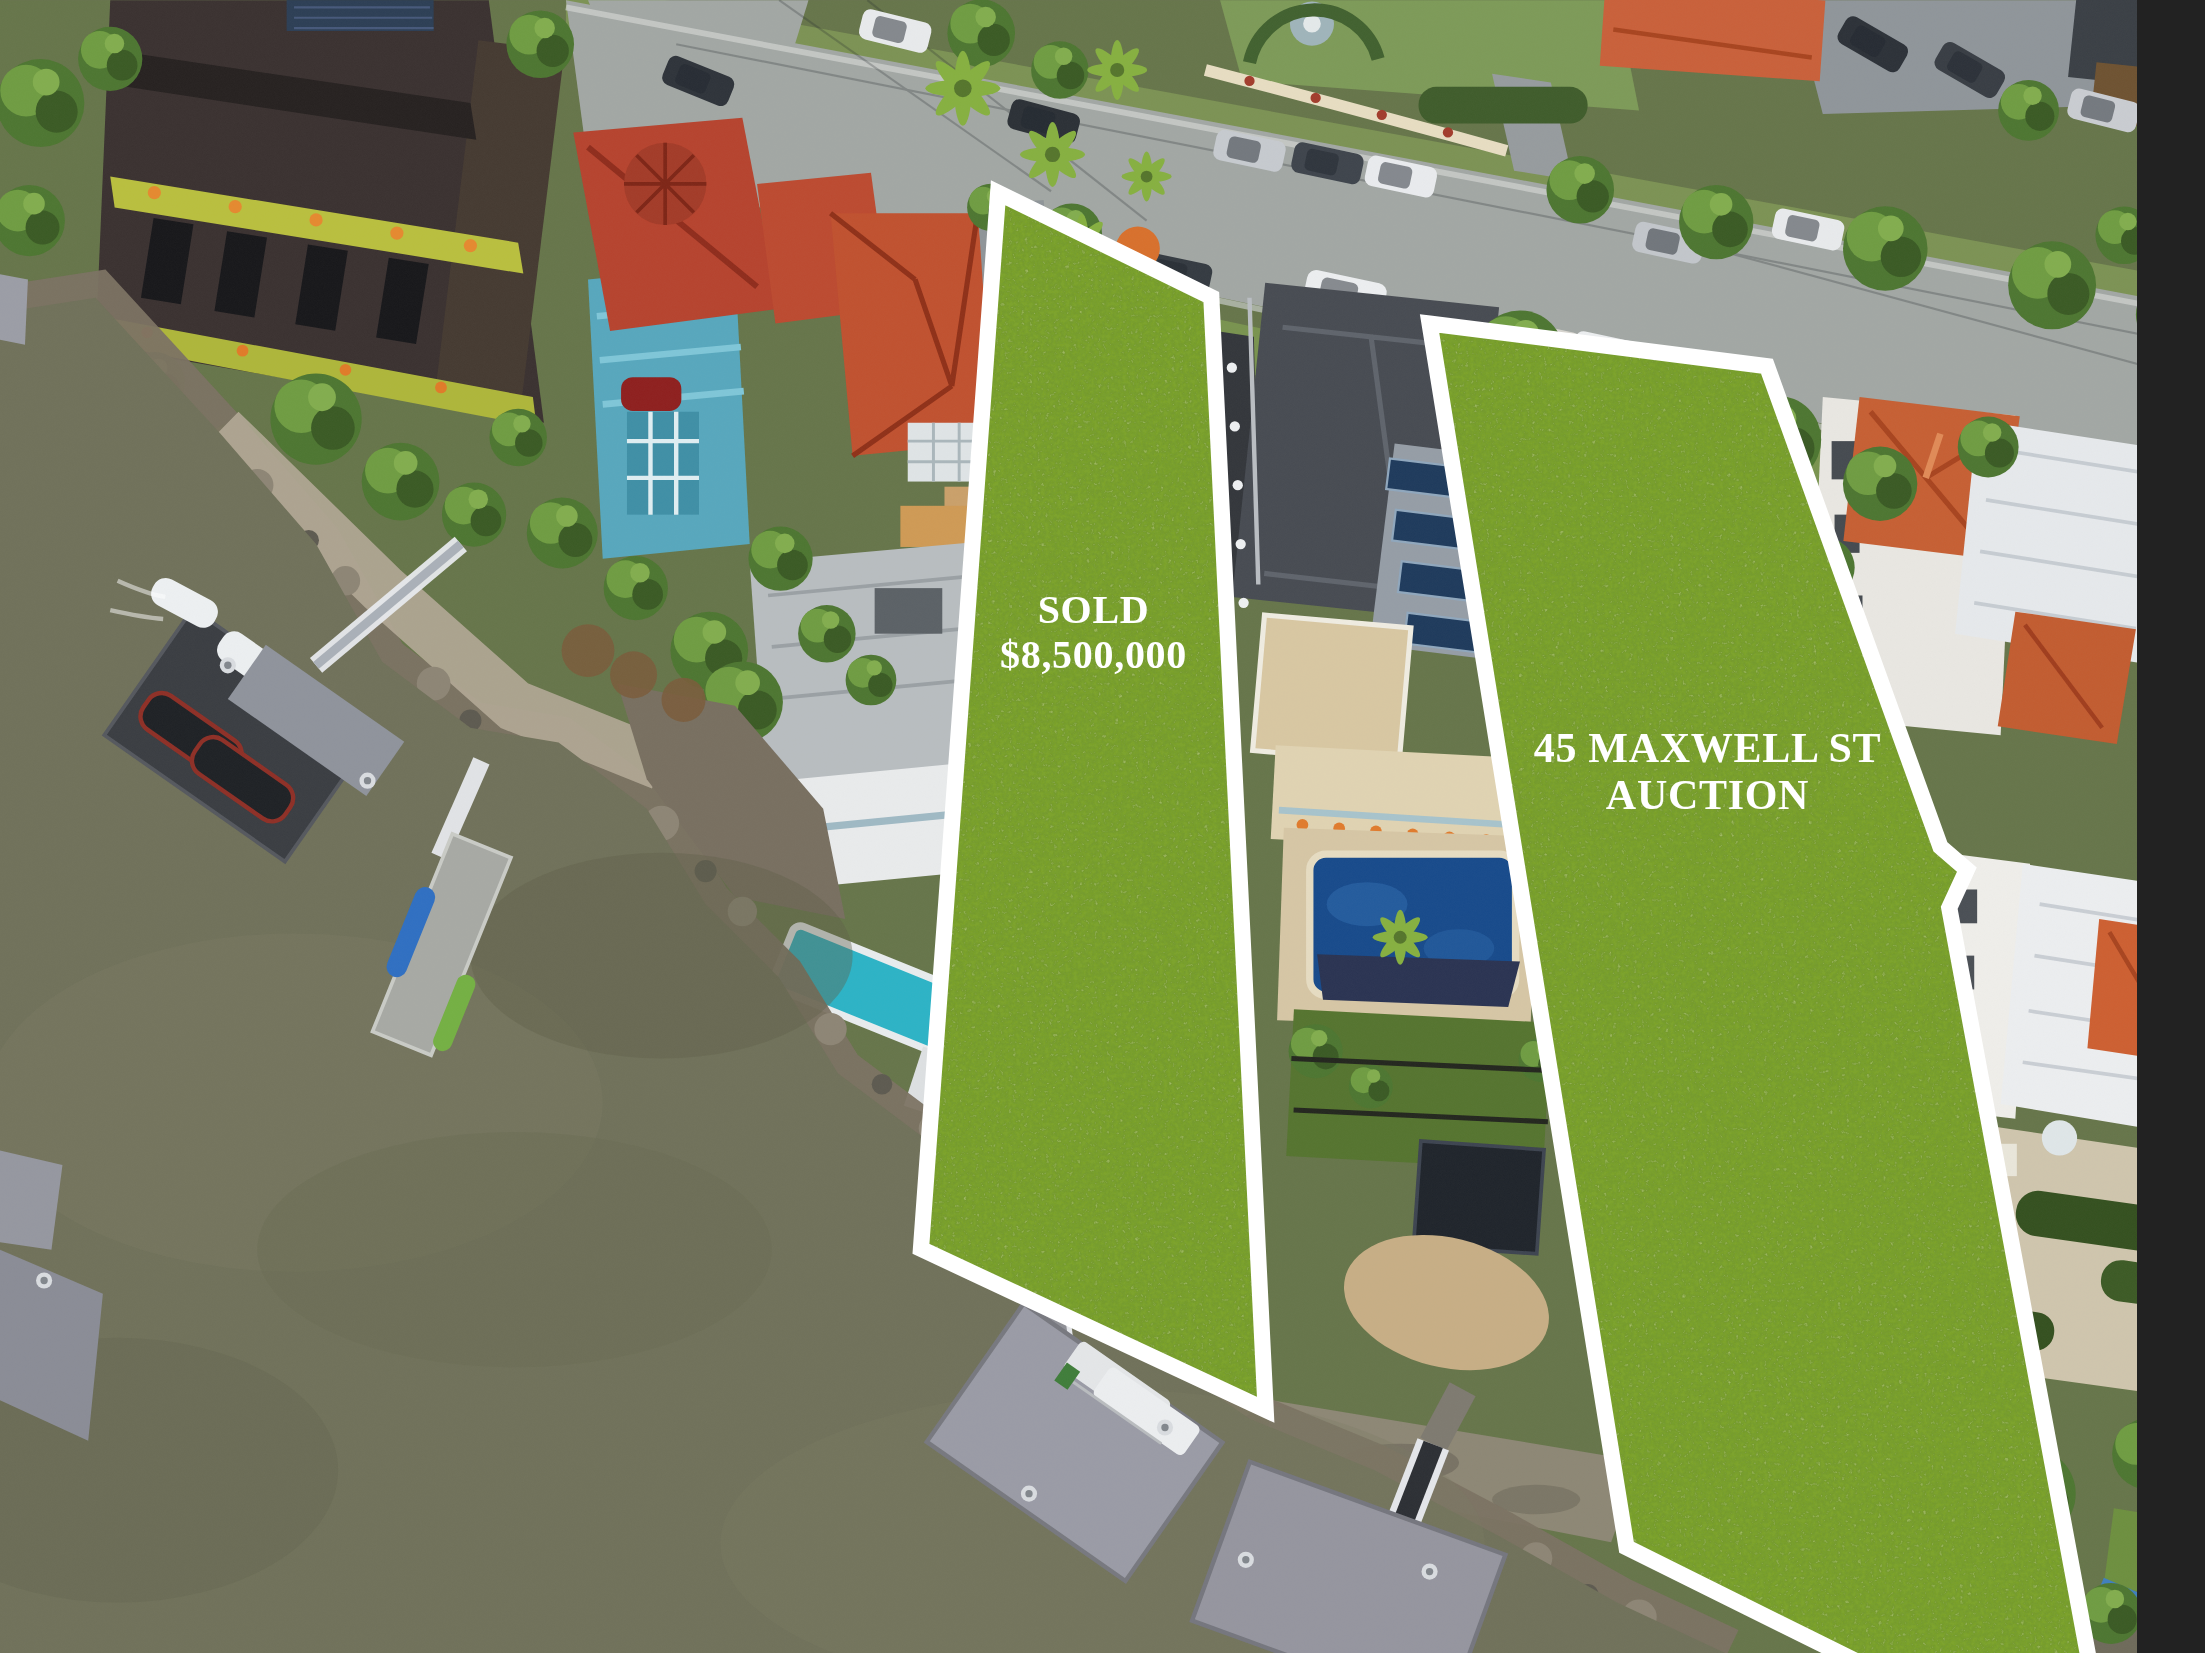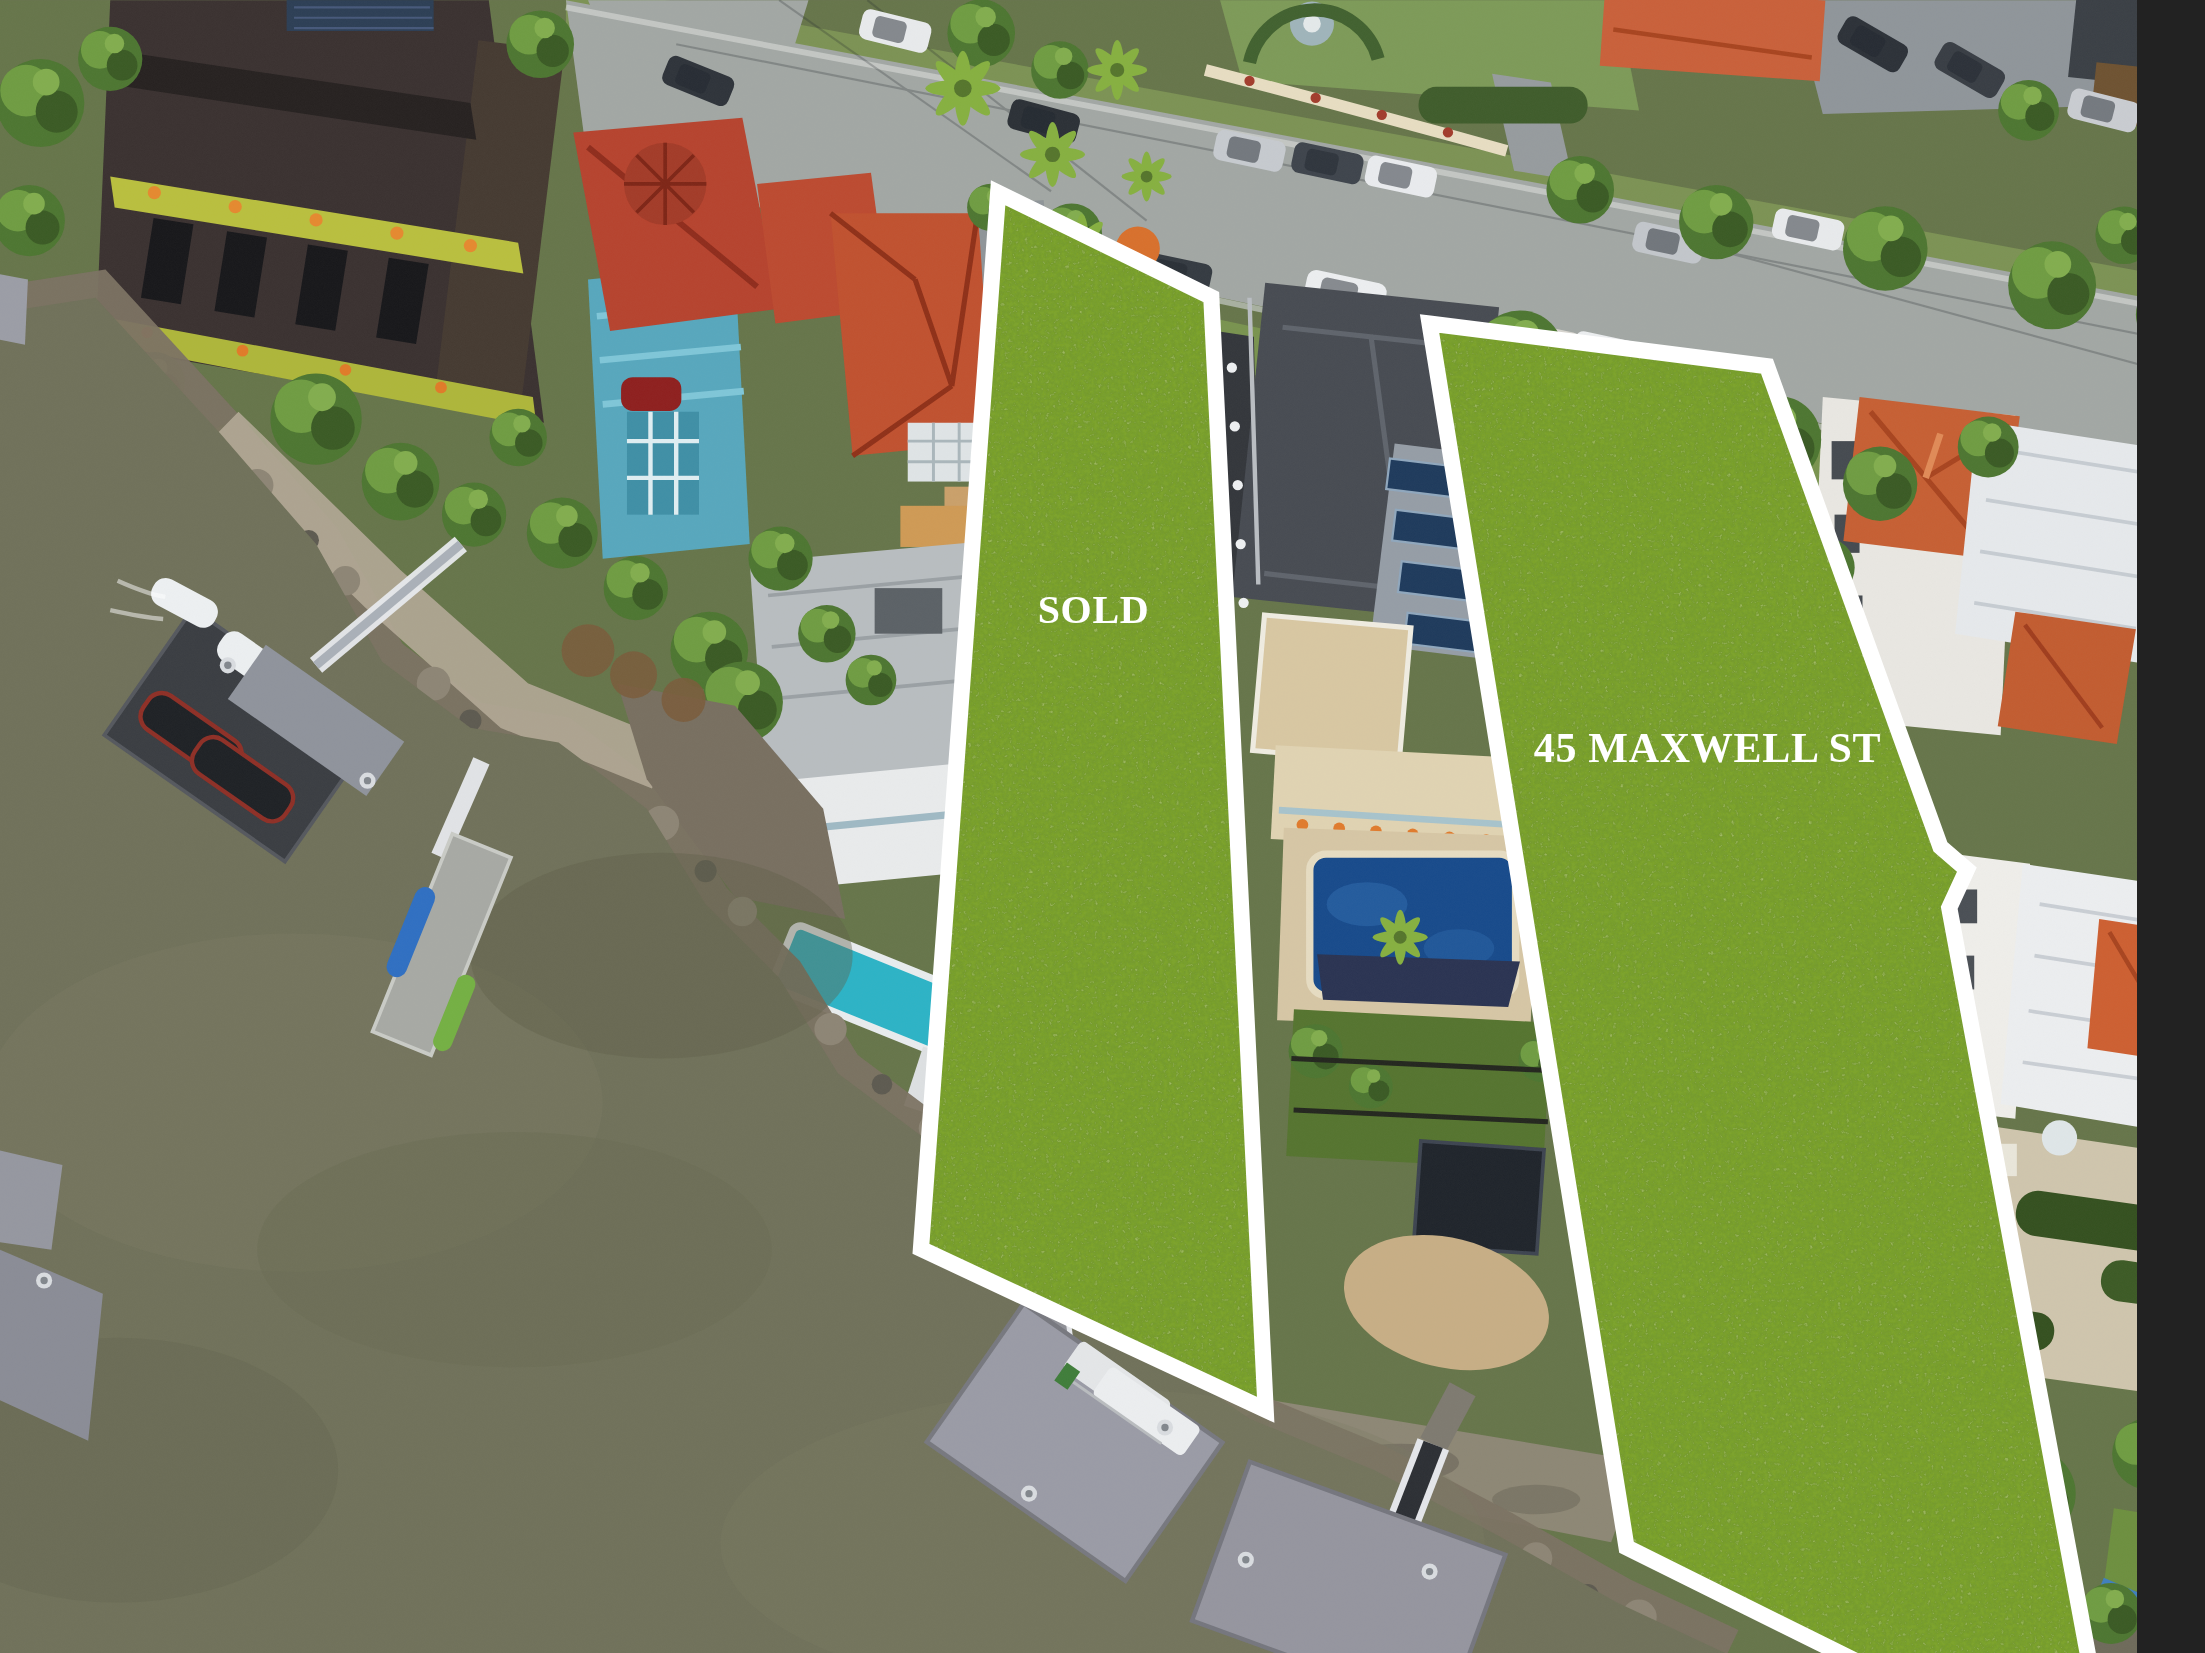--- a/index.html
+++ b/index.html
@@ -430,19 +430,21 @@
 <g>
   <polygon class="lot-fill" filter="url(#grass)" points="1358,262 1648,404 1722,1918 1253,1699"></polygon>
   <polygon class="lot-stroke" points="1358,262 1648,404 1722,1918 1253,1699"></polygon>
   <polygon class="lot-fill" filter="url(#grass)" points="1945,440 2404,498 2640,1152 2676,1183 2652,1235 2848,2290 2586,2290 2213,2105"></polygon>
   <polygon class="lot-stroke" points="1945,440 2404,498 2640,1152 2676,1183 2652,1235 2848,2290 2586,2290 2213,2105"></polygon>
 </g>
 </svg>
 
 <div class="lot-label sold">
   <div>SOLD</div>
+  <div>$8,500,000</div>
 </div>
 
 <div class="lot-label auction">
   <div>45 MAXWELL ST</div>
+  <div>AUCTION</div>
 </div>
 </div>
 
 
 </body></html>

